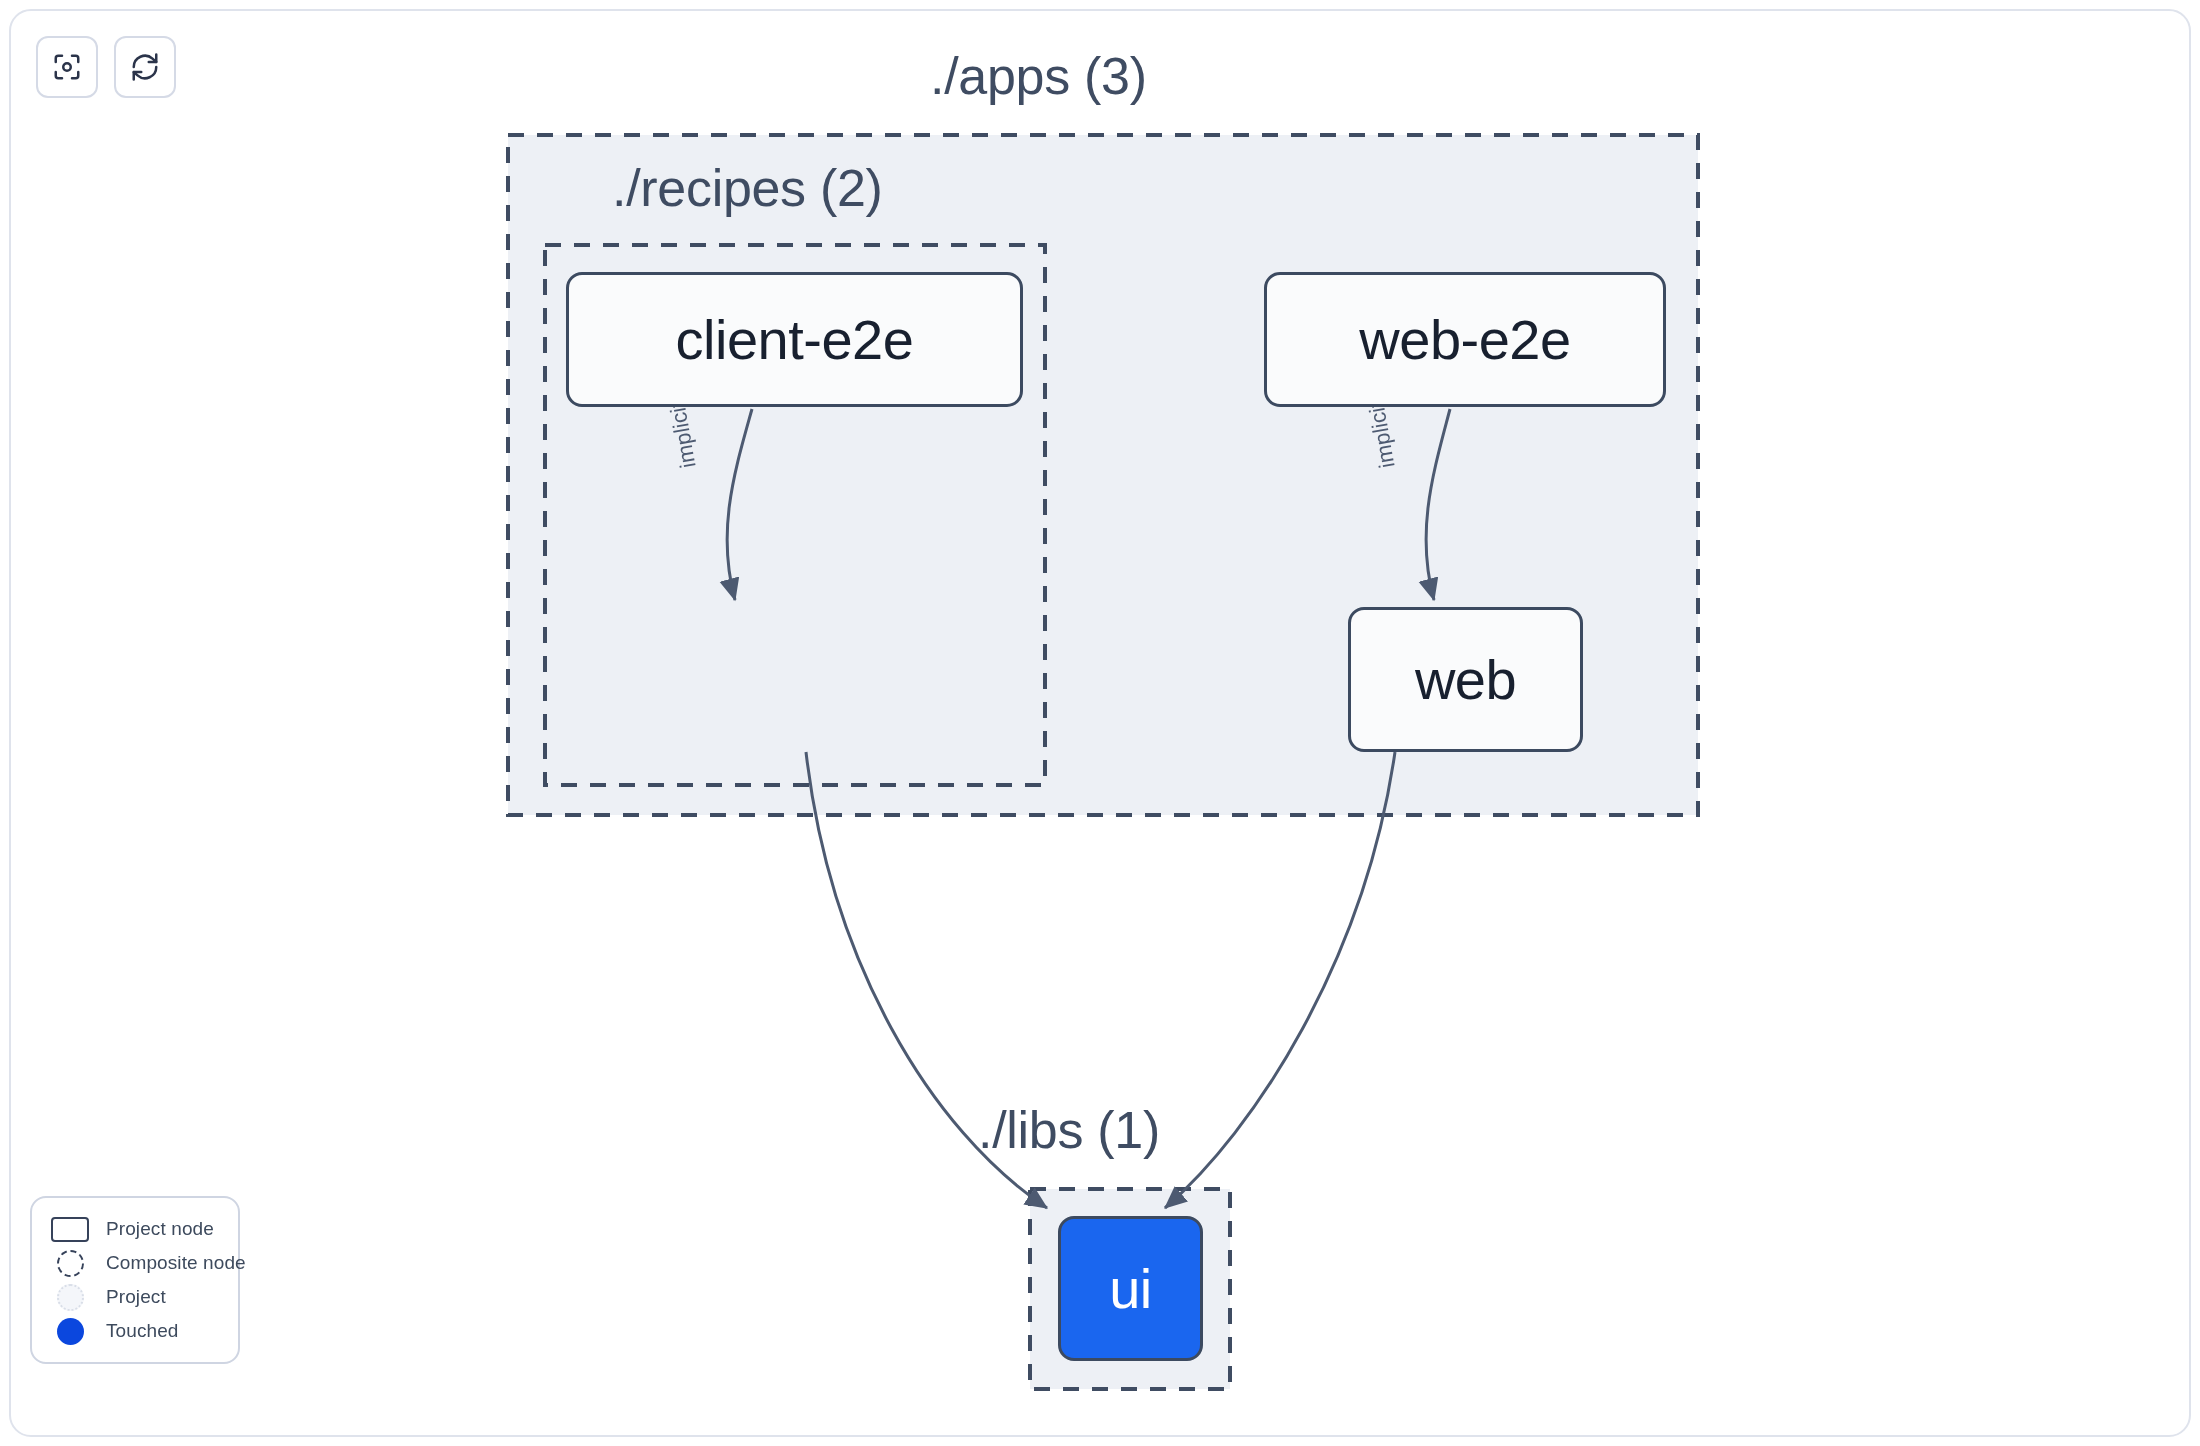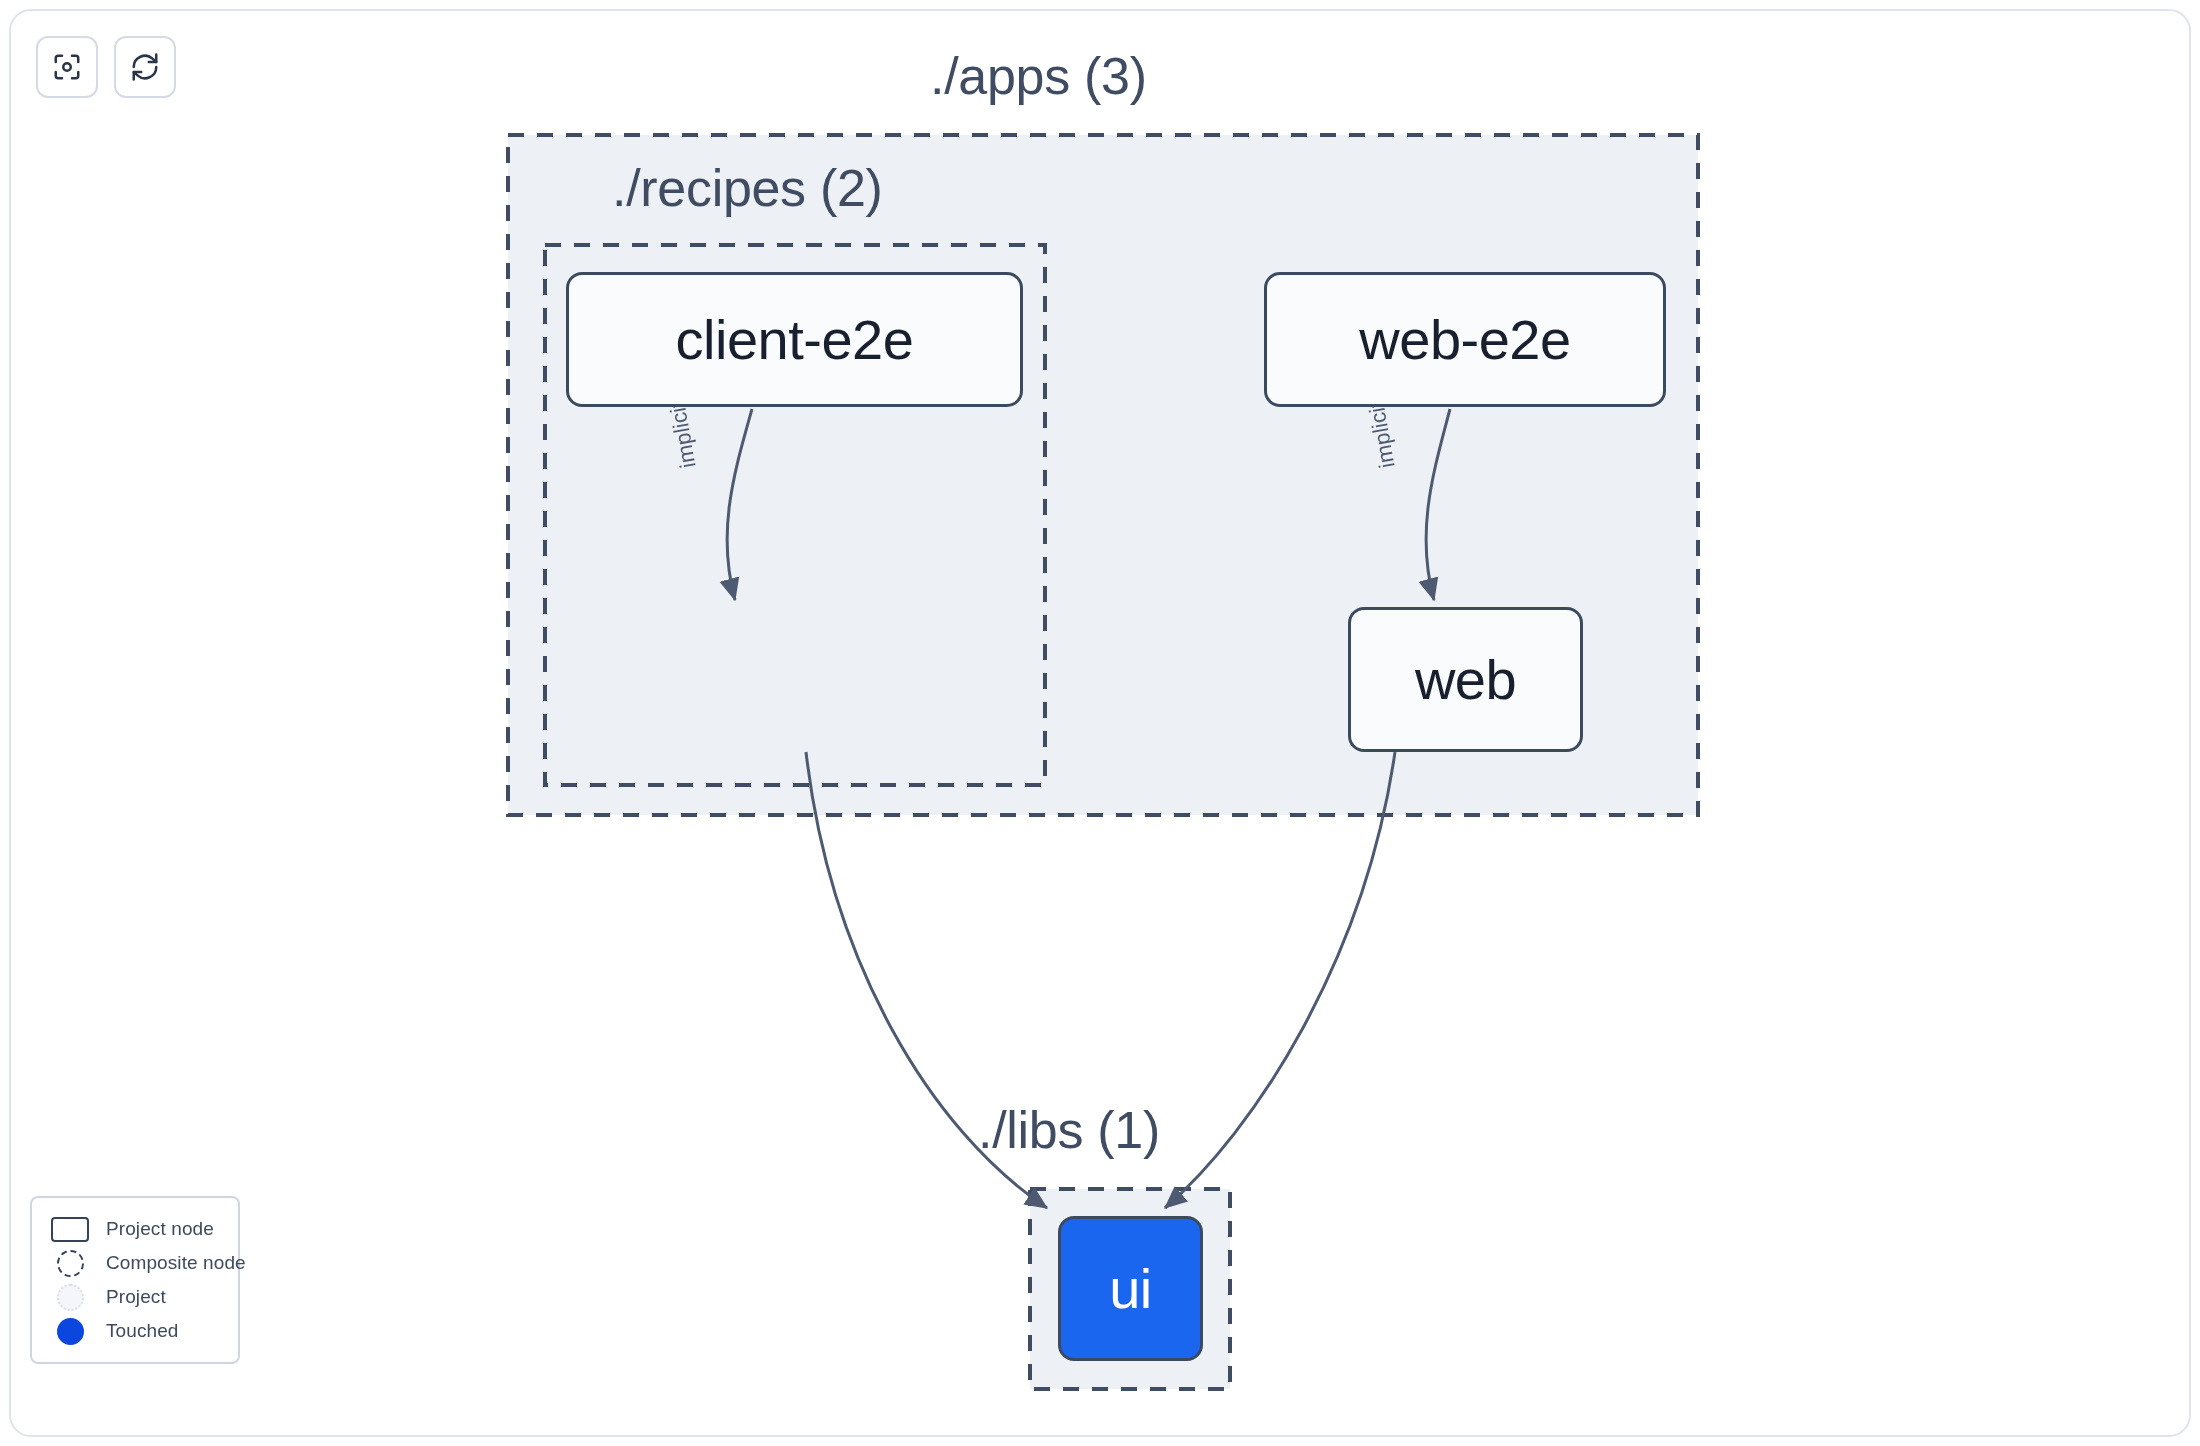--- a/index.html
+++ b/index.html
@@ -53,21 +53,21 @@
     padding: 0;
   }
   .tool-btn svg { display: block; }
 
   
   .legend {
     position: absolute;
     left: 30px; top: 1196px;
     width: 210px;
     border: 2px solid #cfd5e2;
-    border-radius: 8px;
+    border-radius: 16px;
     background: #ffffff;
     padding: 14px 16px 14px 16px;
     z-index: 40;
   }
   .legend-row {
     display: flex;
     align-items: center;
     height: 34px;
     gap: 14px;
   }

